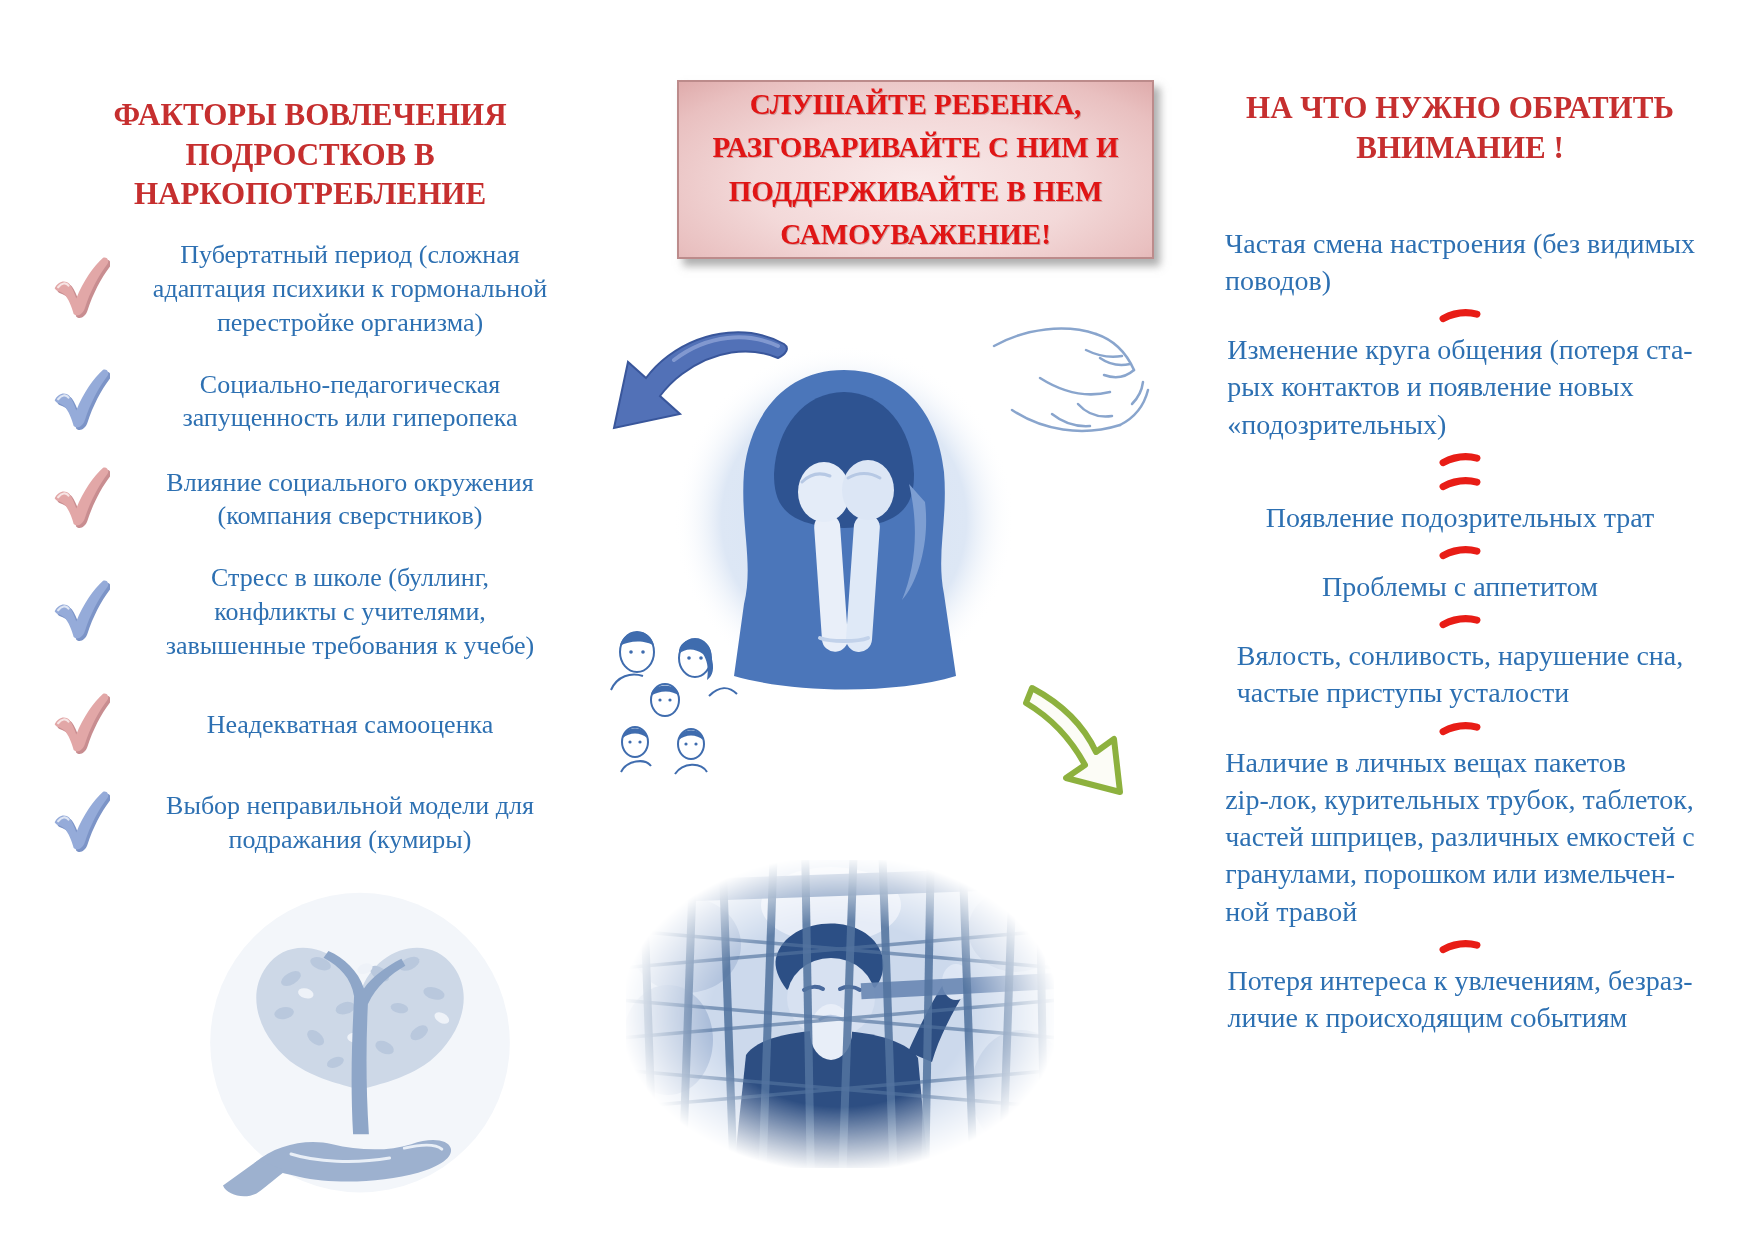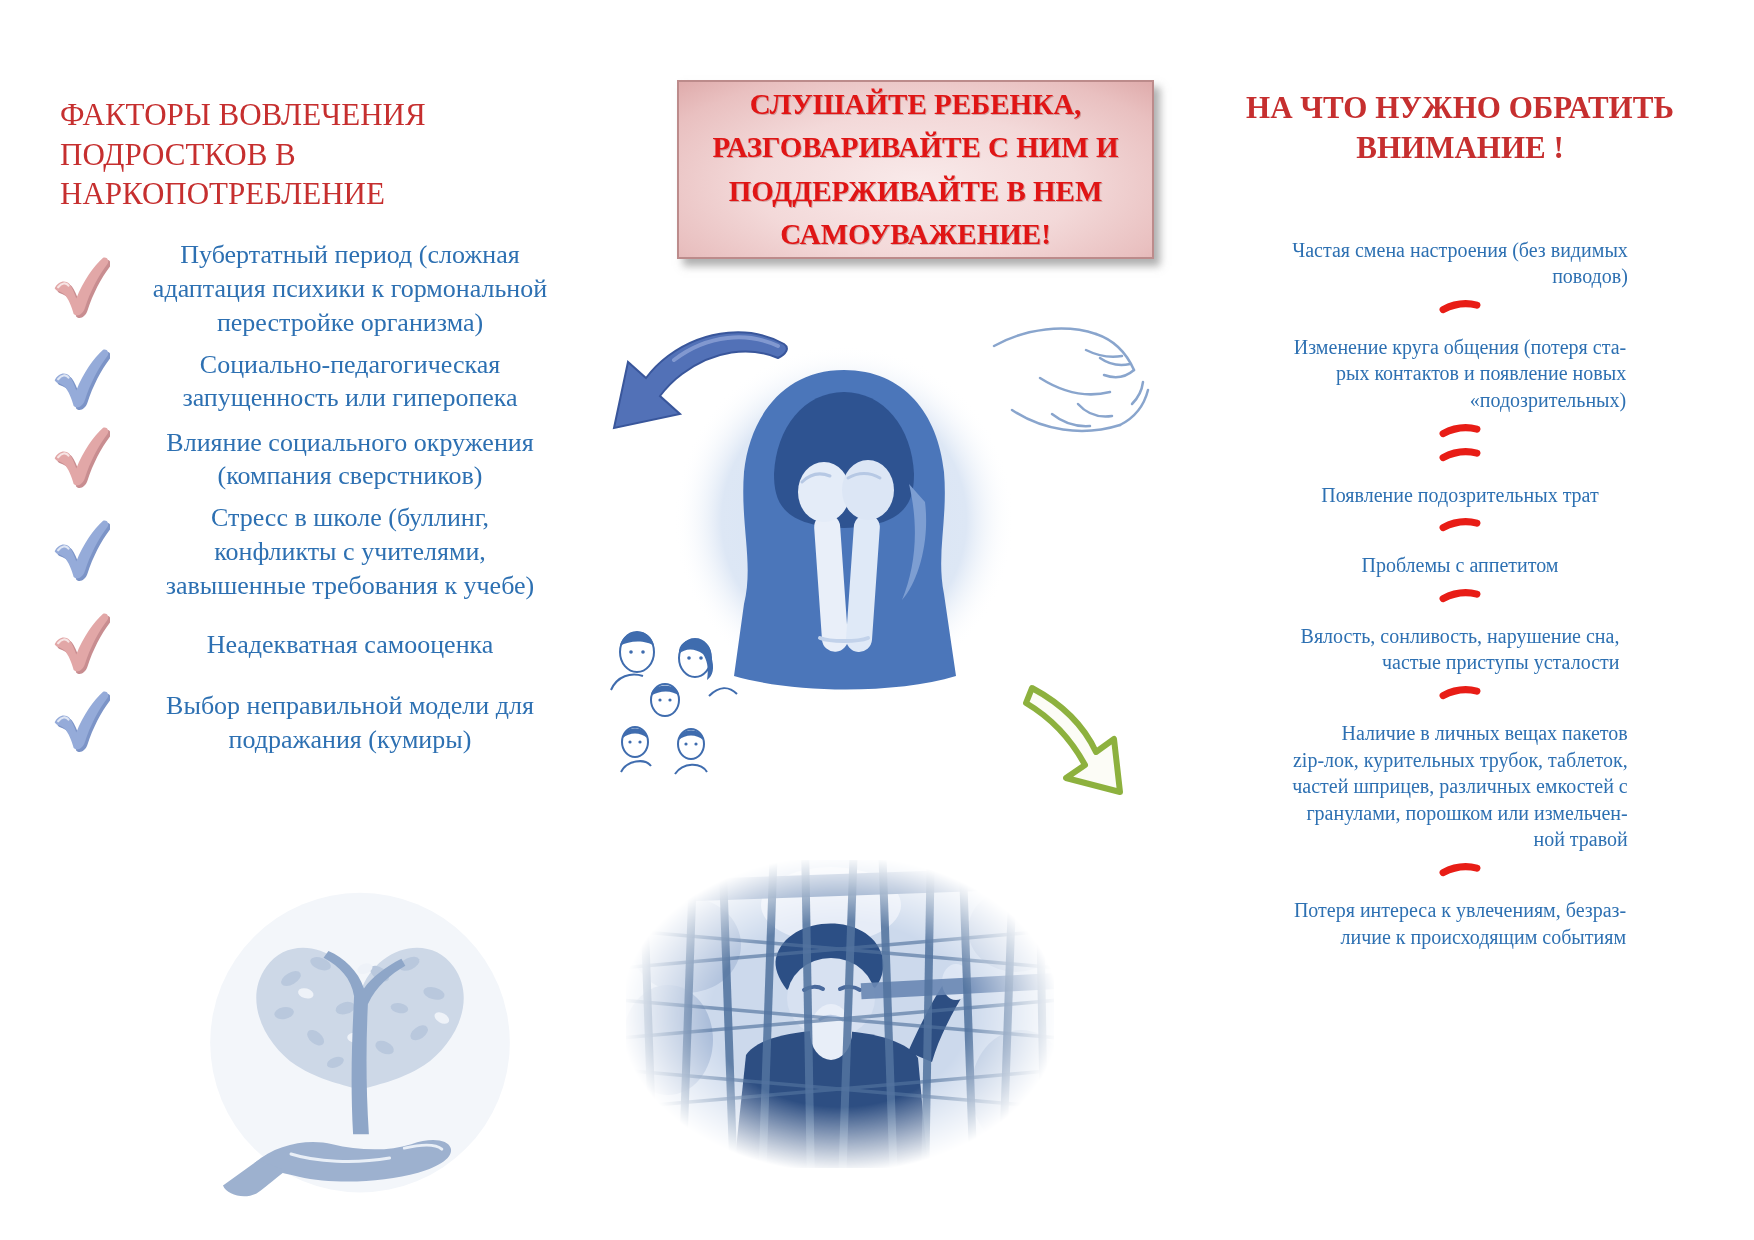--- a/index.html
+++ b/index.html
@@ -4,24 +4,24 @@
 <style>
   html,body{margin:0;padding:0;background:#ffffff;}
   .page{
     position:relative;width:1754px;height:1240px;background:#ffffff;overflow:hidden;
     font-family:"Liberation Serif","DejaVu Serif",serif;
   }
   .pre{white-space:pre-line;}
 
   
   .left-title{
-    position:absolute;left:60px;top:95px;width:500px;text-align:left;
-    font-size:31px;font-weight:normal;line-height:1.28;color:var(--title-red);
-  }
-  .factor-list{position:absolute;left:30px;top:238px;width:545px;display:flex;flex-direction:column;gap:6px;}
+    position:absolute;left:60px;top:95px;width:500px;text-align:center;
+    font-size:31px;font-weight:bold;line-height:1.28;color:var(--title-red);
+  }
+  .factor-list{position:absolute;left:30px;top:238px;width:545px;display:flex;flex-direction:column;gap:26px;}
   .factor-row{display:flex;align-items:center;}
   .check-wrap{flex:0 0 95px;display:flex;justify-content:center;}
   .check-svg{width:64px;height:72px;}
   .variant-pink .check-main{fill:var(--check-pink);}
   .variant-pink .check-shade{fill:var(--check-pink-dark);}
   .variant-blue .check-main{fill:var(--check-blue);}
   .variant-blue .check-shade{fill:var(--check-blue-dark);}
   .factor-text{flex:1;text-align:center;font-size:26px;line-height:1.3;color:var(--text-blue);}
   .tree-art{position:absolute;left:195px;top:880px;width:330px;height:345px;}
 
@@ -51,21 +51,21 @@
   .fence-wrap svg{width:100%;height:100%;}
 
   
   .right-col{position:absolute;left:1200px;top:88px;width:520px;display:flex;flex-direction:column;align-items:center;gap:34px;}
   .right-title{
     width:100%;text-align:center;font-size:31px;font-weight:bold;line-height:1.3;color:var(--title-red);
     margin-bottom:22px;
   }
   .signs-list{width:100%;display:flex;flex-direction:column;align-items:center;}
   .sign-item{display:flex;flex-direction:column;align-items:center;gap:8px;margin-bottom:8px;width:100%;}
-  .sign-text{text-align:right;font-size:20px;line-height:1.33;color:var(--text-blue);margin-top:12px;}
+  .sign-text{text-align:left;font-size:28px;line-height:1.33;color:var(--text-blue);}
   .dash-svg{width:48px;height:16px;}
   .dash-svg path{stroke:var(--dash-red);}
   .sign-item:last-of-type .dash-svg{visibility:hidden;}
 </style>
 </head>
 <body>
 
 <div class="page">
 
   <div class="left-title pre">ФАКТОРЫ ВОВЛЕЧЕНИЯ

